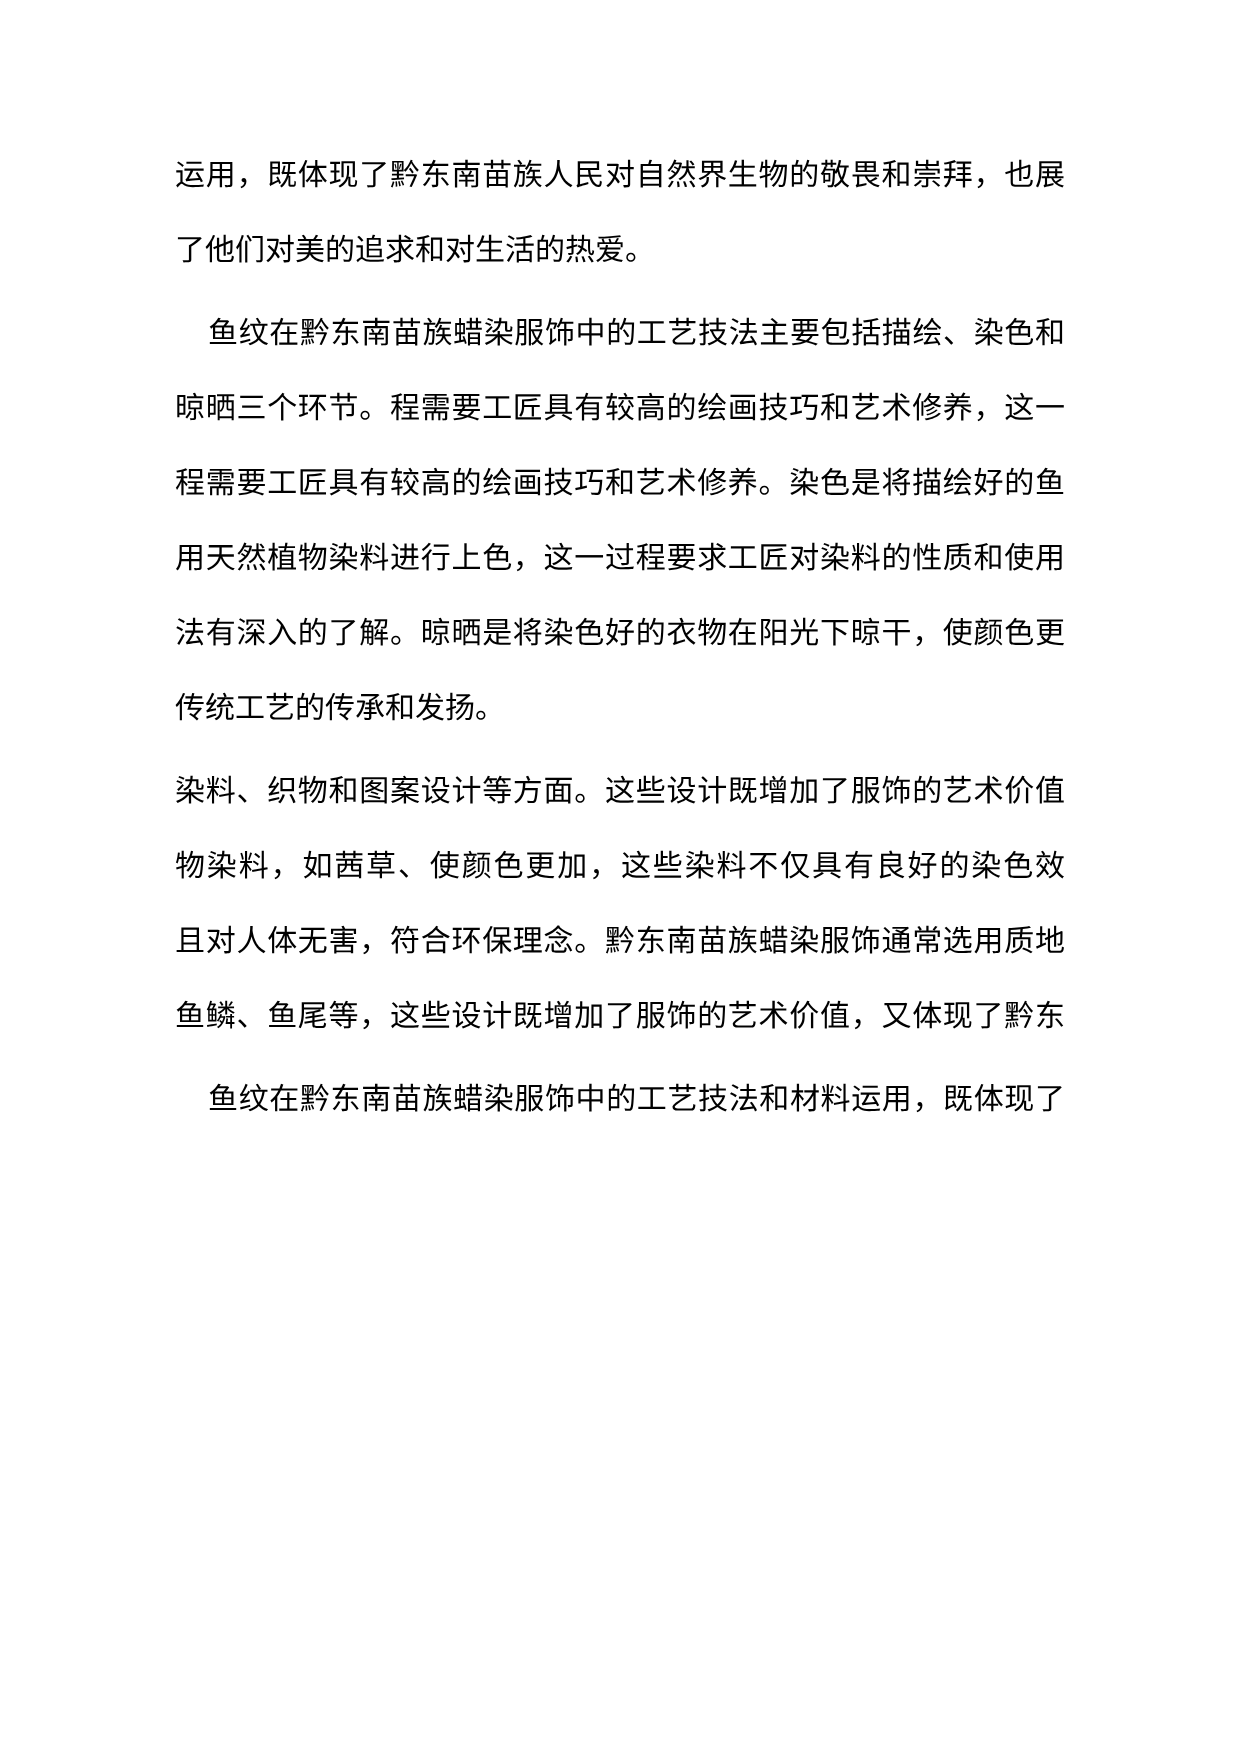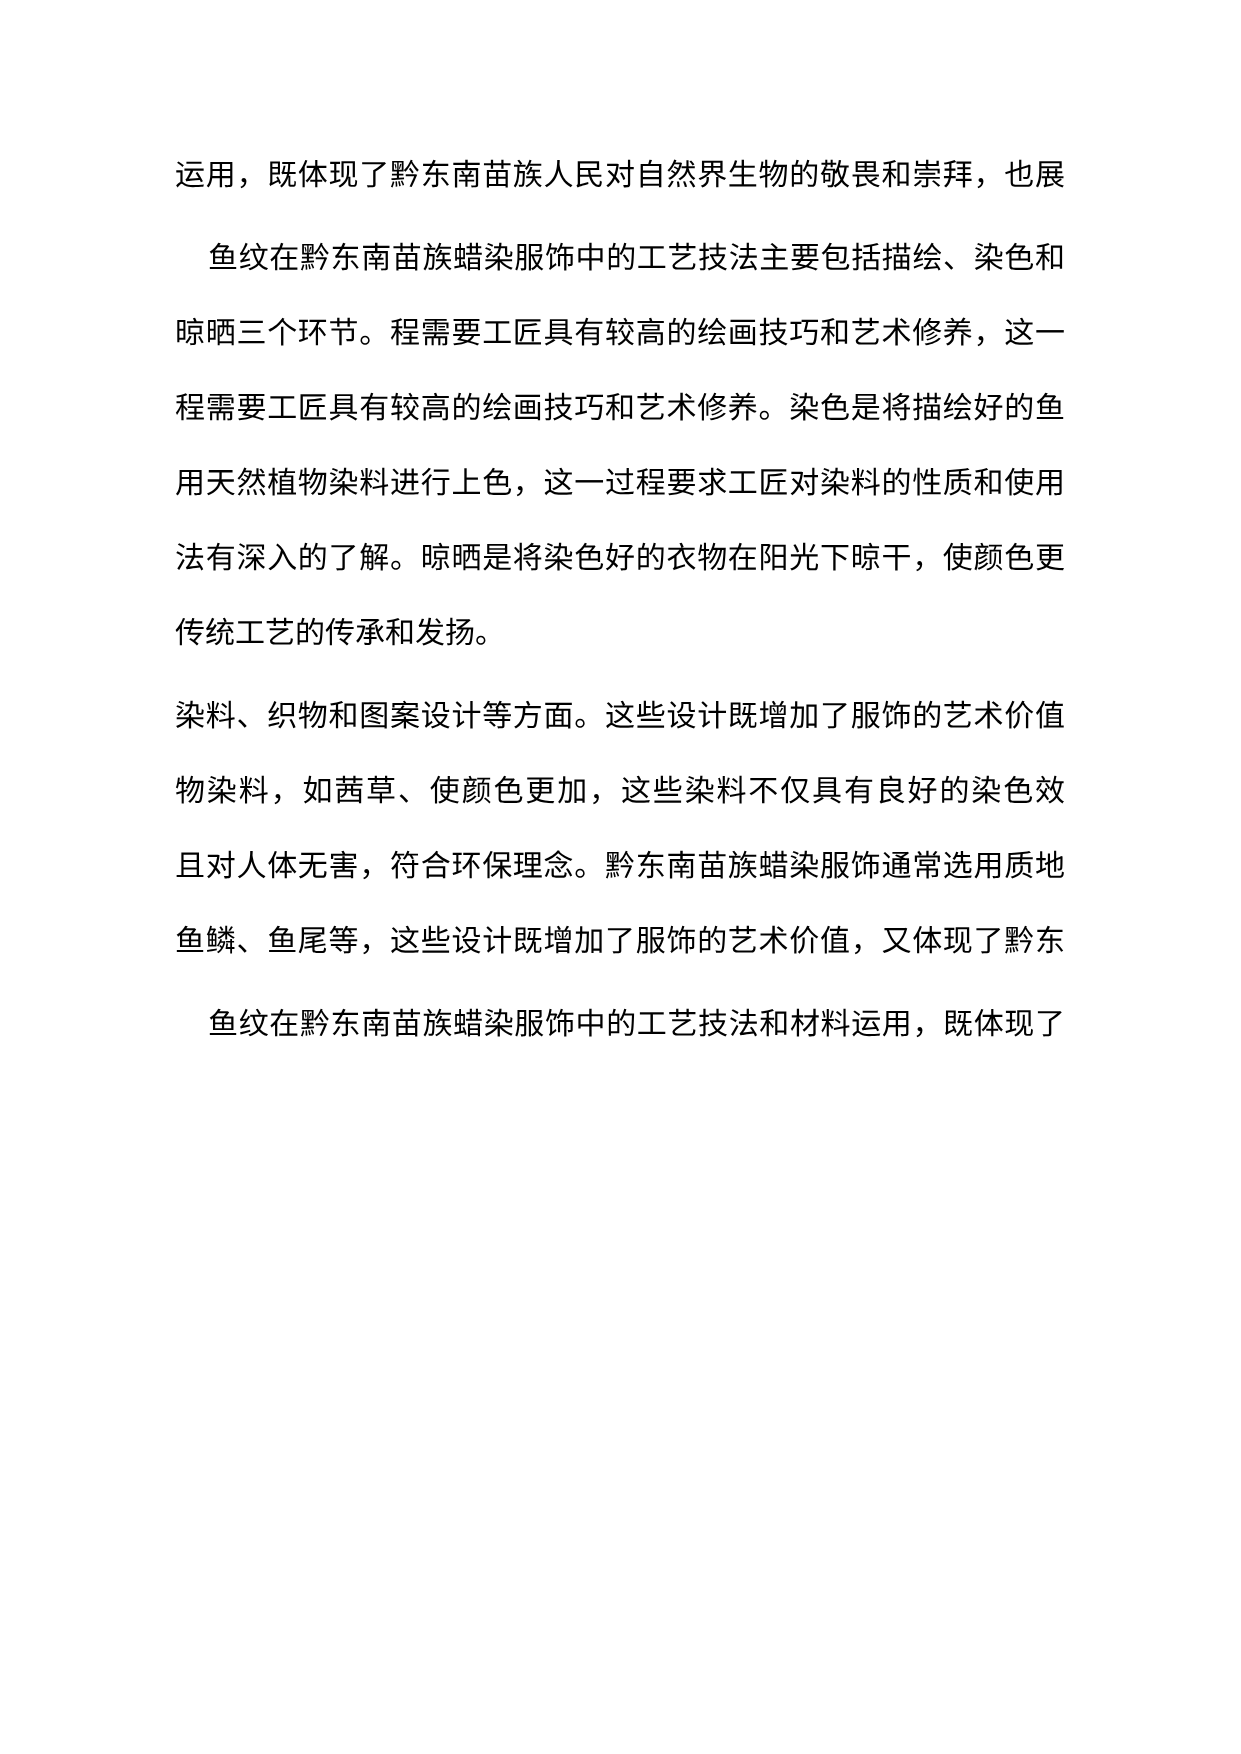--- a/index.html
+++ b/index.html
@@ -44,20 +44,21 @@
     text-align-last: left;
   }
 </style>
 </head>
 <body>
 
 <div class="page">
 
   <section class="paragraph">
     <div class="line">运用，既体现了黔东南苗族人民对自然界生物的敬畏和崇拜，也展示</div>
+    <div class="line end">了他们对美的追求和对生活的热爱。</div>
   </section>
 
   <section class="paragraph">
     <div class="line indent">鱼纹在黔东南苗族蜡染服饰中的工艺技法主要包括描绘、染色和</div>
     <div class="line">晾晒三个环节。程需要工匠具有较高的绘画技巧和艺术修养，这一过</div>
     <div class="line">程需要工匠具有较高的绘画技巧和艺术修养。染色是将描绘好的鱼纹</div>
     <div class="line">用天然植物染料进行上色，这一过程要求工匠对染料的性质和使用方</div>
     <div class="line">法有深入的了解。晾晒是将染色好的衣物在阳光下晾干，使颜色更加</div>
     <div class="line end">传统工艺的传承和发扬。</div>
   </section>

